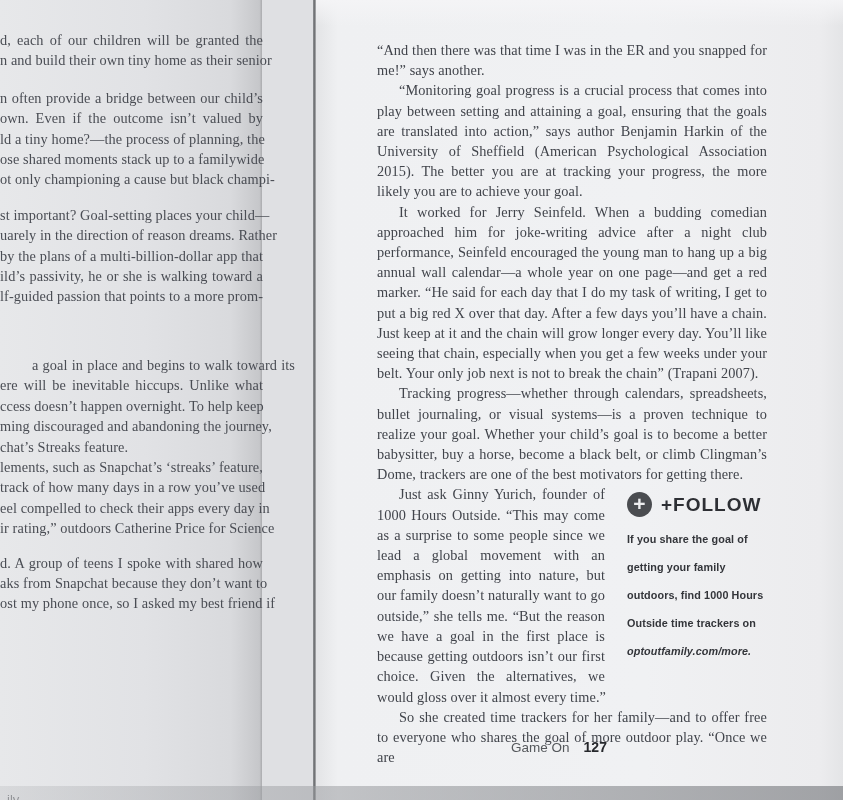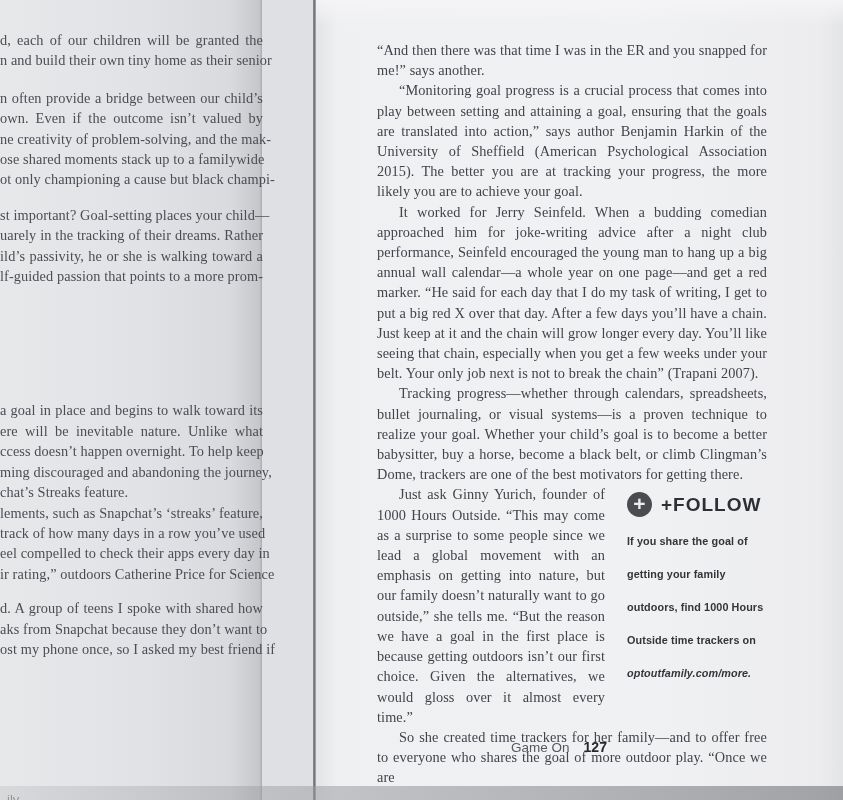--- a/index.html
+++ b/index.html
@@ -31,21 +31,21 @@
   }
   
   .lp-text{
     position:absolute;left:0;top:30px;width:263px;
     font-size:14.3px;line-height:20.4px;color:#4a4d54;letter-spacing:0.1px;
   }
   .lp-line{width:263px;white-space:nowrap;text-align:justify;text-align-last:justify;}
   .lp-line.short{text-align-last:left;}
   .lp-line.g1{margin-top:17px;}
   .lp-line.g2{margin-top:15px;}
-  .lp-line.g3{margin-top:114px;}
+  .lp-line.g3{margin-top:48px;padding-left:32px;}
   .lp-line.g4{margin-top:14px;}
   .lp-footer{
     position:absolute;left:7px;top:752px;
     font-family:Liberation Sans, sans-serif;font-size:13px;color:#8b8d91;margin-top:40px;
   }
   
   .rp-text{
     position:absolute;left:61px;top:40px;width:390px;
     font-size:14.3px;line-height:20.2px;color:#41444b;letter-spacing:0.1px;
     text-align:justify;
@@ -57,47 +57,48 @@
     float:right;display:block;width:140px;margin:6px 0 4px 22px;
     font-family:"Liberation Sans",sans-serif;text-indent:0;text-align:left;
   }
   .callout-head{display:flex;align-items:center;gap:9px;margin:2px 0 8px 0;}
   .plus-circle{
     width:25px;height:25px;border-radius:50%;background:#4a4c50;color:#ededef;
     display:flex;align-items:center;justify-content:center;
     font-size:21px;font-weight:bold;line-height:1;padding-bottom:2px;box-sizing:border-box;
   }
   .follow-label{font-weight:700;font-size:19px;letter-spacing:1px;color:#2d2f34;}
-  .callout-body{display:block;font-weight:700;font-size:10.8px;line-height:33px;color:#33353a;letter-spacing:0.1px;}
+  .callout-body{display:block;font-weight:700;font-size:10.8px;line-height:28px;color:#33353a;letter-spacing:0.1px;}
   .callout-link{font-style:italic;}
   
   .rp-footer{
     position:absolute;left:48px;top:739px;width:390px;text-align:center;
     font-family:"Liberation Sans",sans-serif;font-size:13.5px;color:#55585c;
   }
   .rp-footer .pagenum{font-weight:700;color:#26282c;margin-left:14px;font-size:14px;}
 </style>
 </head>
 <body>
 
 <div class="left-page">
   <div class="lp-text">
     <div class="lp-line">d, each of our children will be granted the</div>
     <div class="lp-line">n and build their own tiny home as their senior</div>
     <div class="lp-line g1">n often provide a bridge between our child’s</div>
     <div class="lp-line">own. Even if the outcome isn’t valued by</div>
-    <div class="lp-line">ne creativity of problem-solving, and the mak-</div>
+    <div class="lp-line">ld a tiny home?—the process of planning, the</div>
     <div class="lp-line">ose shared moments stack up to a familywide</div>
     <div class="lp-line">ot only championing a cause but black champi-</div>
     <div class="lp-line g2">st important? Goal-setting places your child—</div>
-    <div class="lp-line">uarely in the tracking of their dreams. Rather</div>
+    <div class="lp-line">uarely in the direction of reason dreams. Rather</div>
+    <div class="lp-line">by the plans of a multi-billion-dollar app that</div>
     <div class="lp-line">ild’s passivity, he or she is walking toward a</div>
     <div class="lp-line">lf-guided passion that points to a more prom-</div>
     <div class="lp-line g3">a goal in place and begins to walk toward its</div>
-    <div class="lp-line">ere will be inevitable nature. Unlike what</div>
+    <div class="lp-line">ere will be inevitable hiccups. Unlike what</div>
     <div class="lp-line">ccess doesn’t happen overnight. To help keep</div>
     <div class="lp-line">ming discouraged and abandoning the journey,</div>
     <div class="lp-line short">chat’s Streaks feature.</div>
     <div class="lp-line">lements, such as Snapchat’s ‘streaks’ feature,</div>
     <div class="lp-line">track of how many days in a row you’ve used</div>
     <div class="lp-line">eel compelled to check their apps every day in</div>
     <div class="lp-line">ir rating,” outdoors Catherine Price for Science</div>
     <div class="lp-line g4">d. A group of teens I spoke with shared how</div>
     <div class="lp-line">aks from Snapchat because they don’t want to</div>
     <div class="lp-line">ost my phone once, so I asked my best friend if</div>

